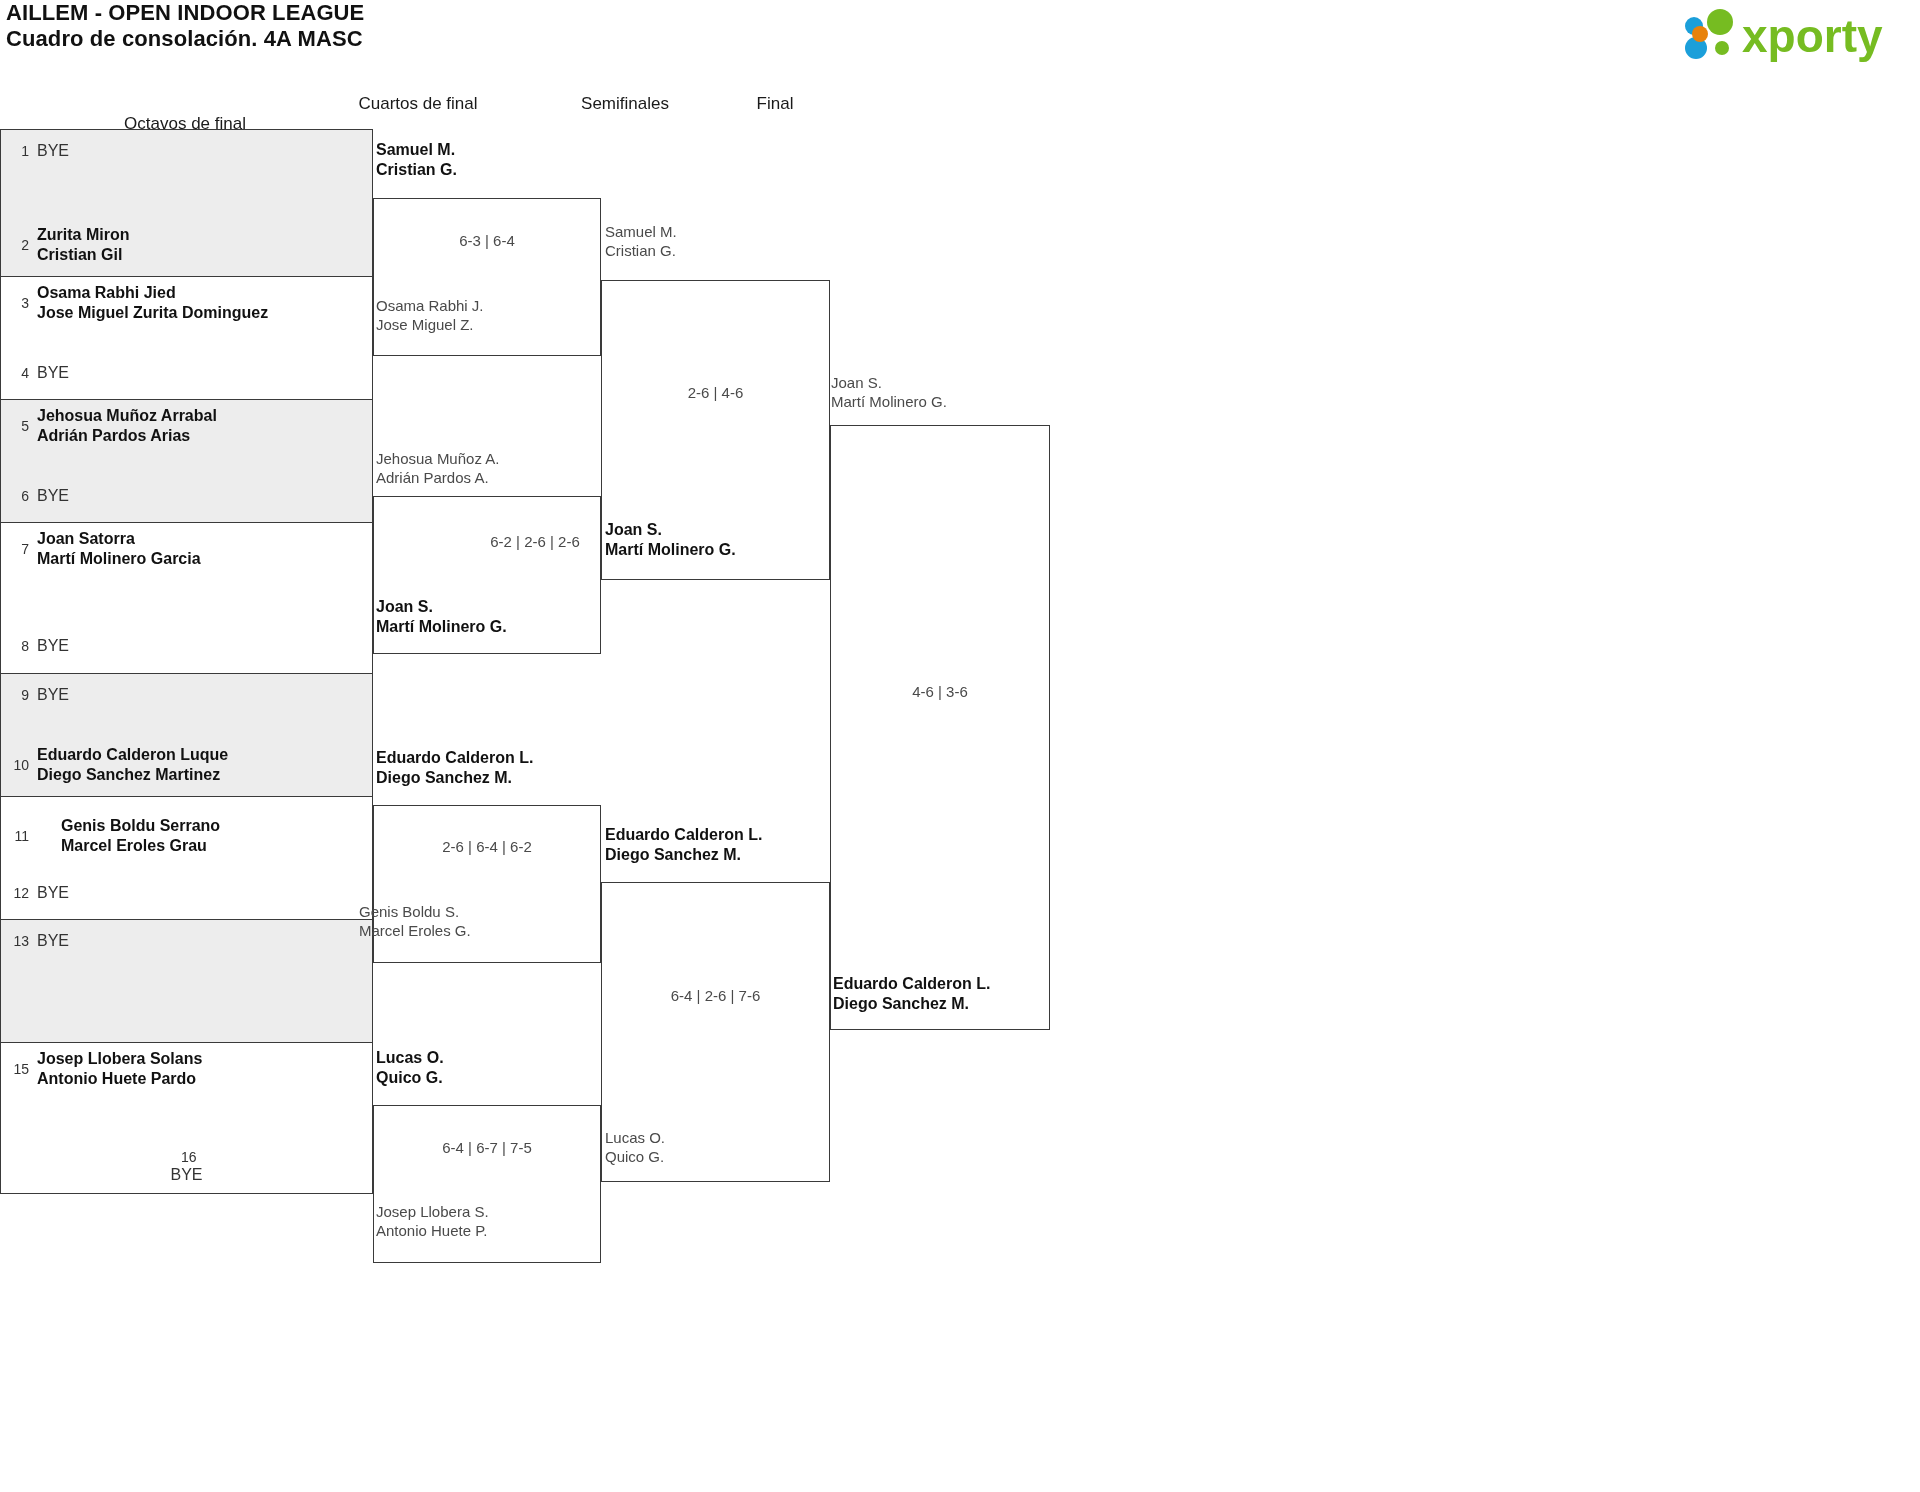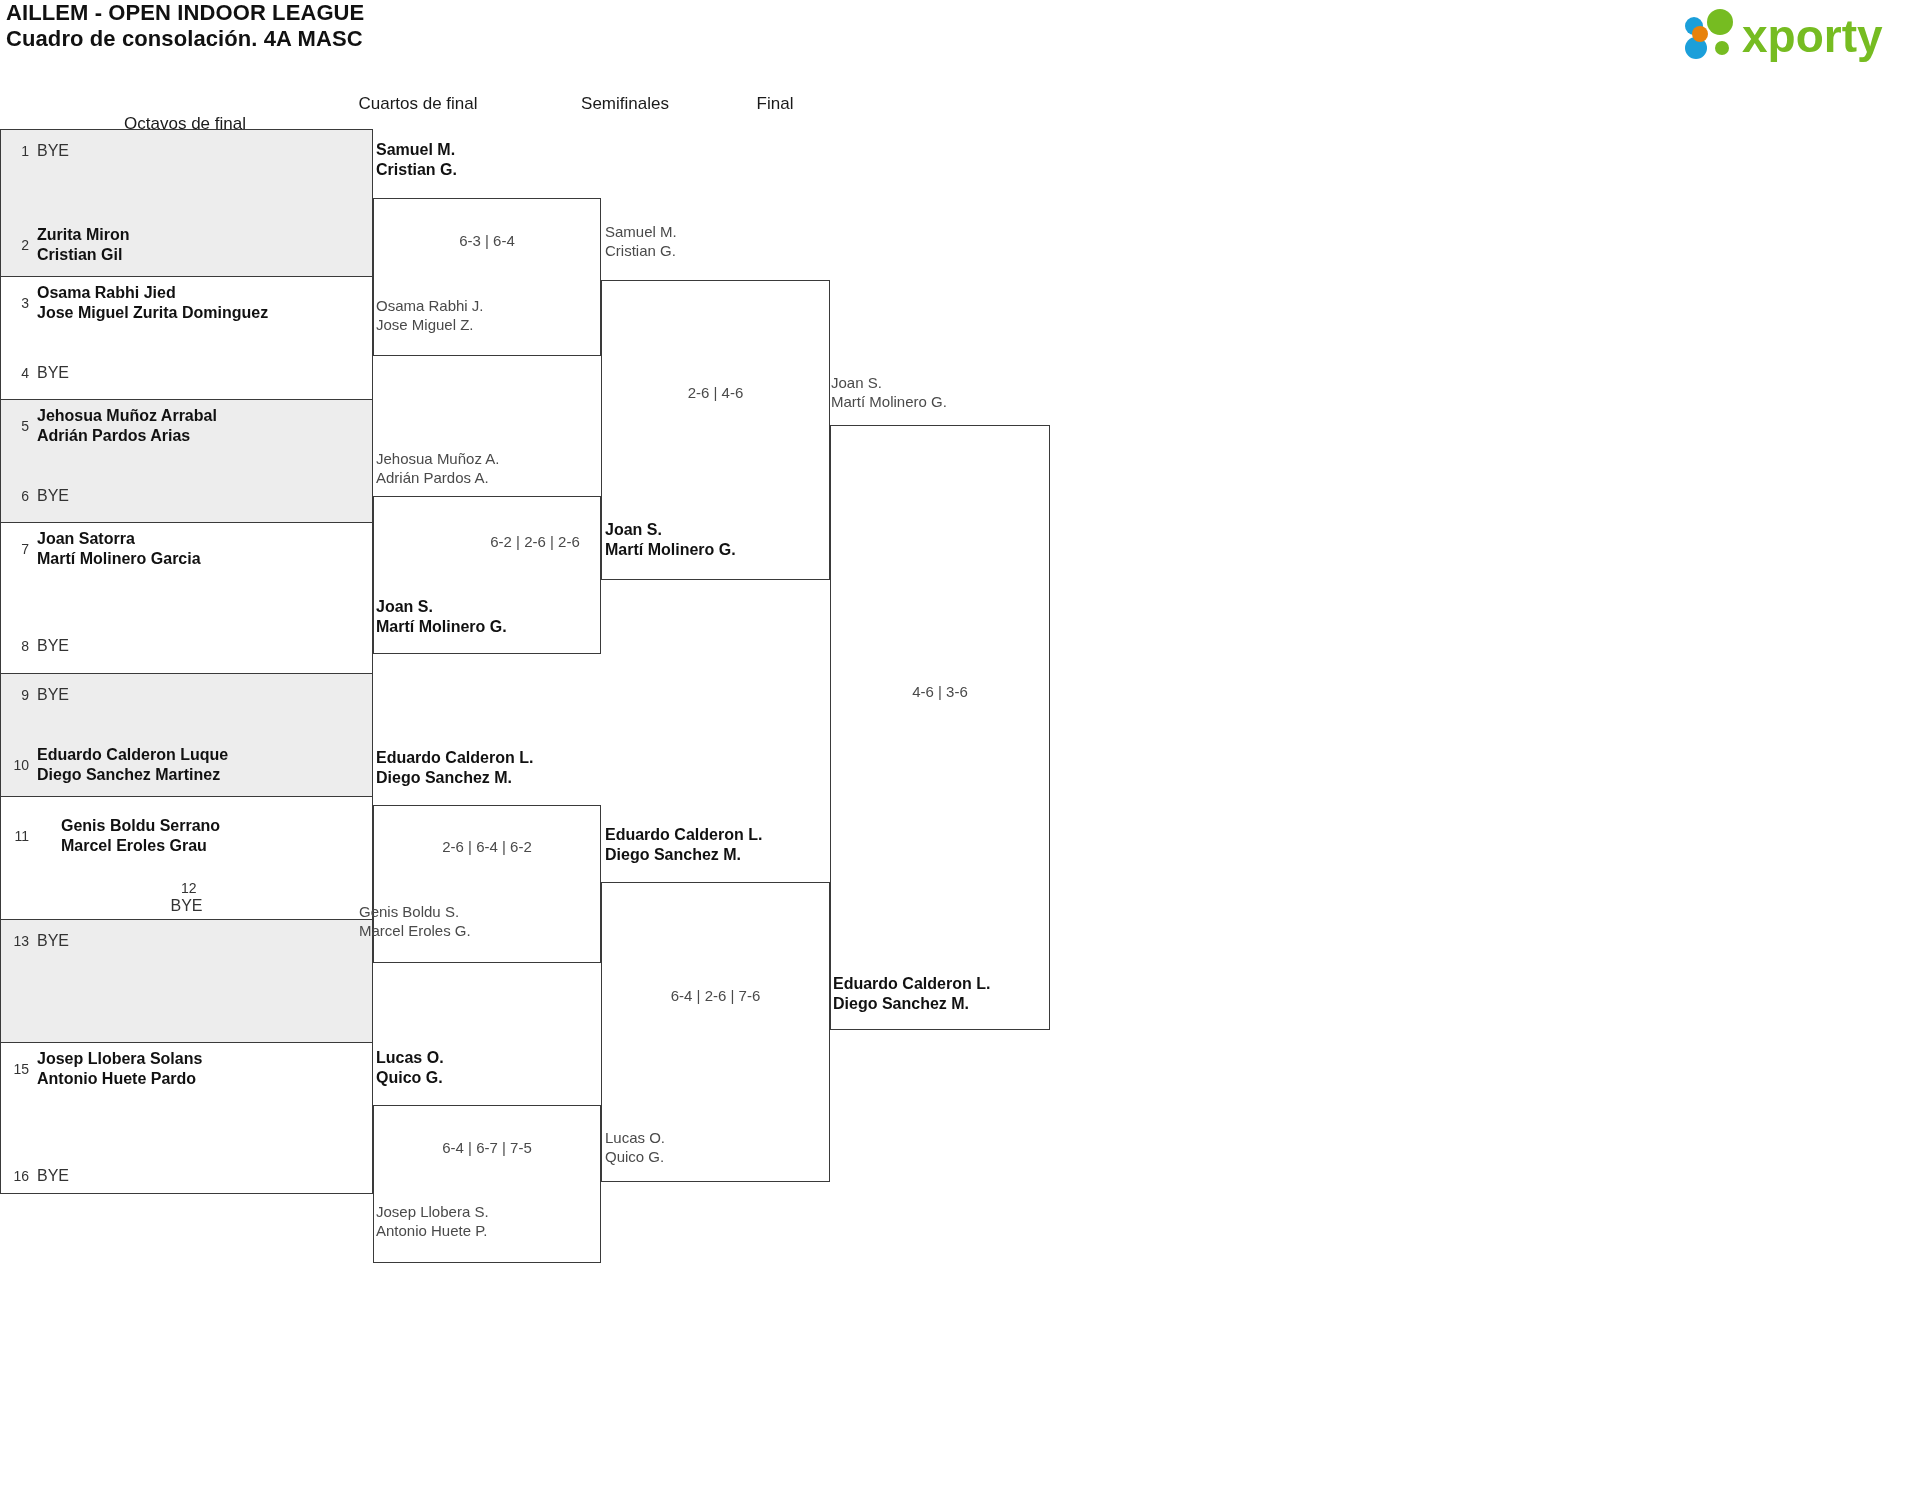--- a/index.html
+++ b/index.html
@@ -159,21 +159,21 @@
     </div>
 
     <div class="r16row sep" style="height:123px;">
       <div class="slot" style="top:18px;height:42px;gap:24px;">
         <span class="seed">11</span>
         <span class="names bold">
           <span class="n">Genis Boldu Serrano</span>
             <span class="n">Marcel Eroles Grau</span>
         </span>
       </div>
-      <div class="slot" style="top:83px;height:26px;flex-direction:column;">
+      <div class="slot" style="top:83px;height:26px;">
         <span class="seed">12</span>
         <span class="names bye">
             <span class="n">BYE</span>
           </span>
       </div>
     </div>
 
     <div class="r16row shaded sep" style="height:123px;">
       <div class="slot" style="top:8px;height:26px;">
         <span class="seed">13</span>
@@ -184,21 +184,21 @@
     </div>
 
     <div class="r16row lastrow" style="height:151px;">
       <div class="slot" style="top:5px;height:42px;">
         <span class="seed">15</span>
         <span class="names bold">
           <span class="n">Josep Llobera Solans</span>
             <span class="n">Antonio Huete Pardo</span>
         </span>
       </div>
-      <div class="slot" style="top:120px;height:26px;">
+      <div class="slot" style="top:106px;height:26px;flex-direction:column;">
         <span class="seed">16</span>
         <span class="names bye">
             <span class="n">BYE</span>
           </span>
       </div>
     </div>
   </div>
 
   <div class="ent big win" style="left:376px;top:140px;">
     <span class="n">Samuel M.</span>

